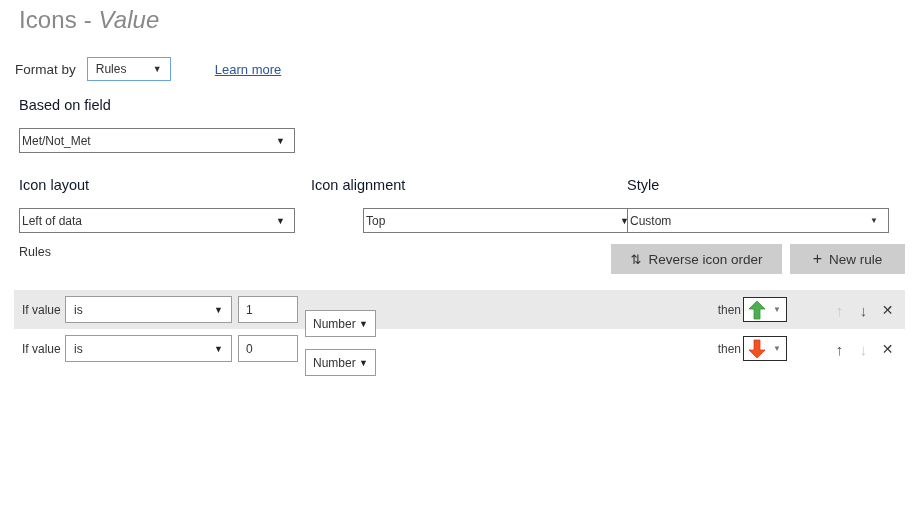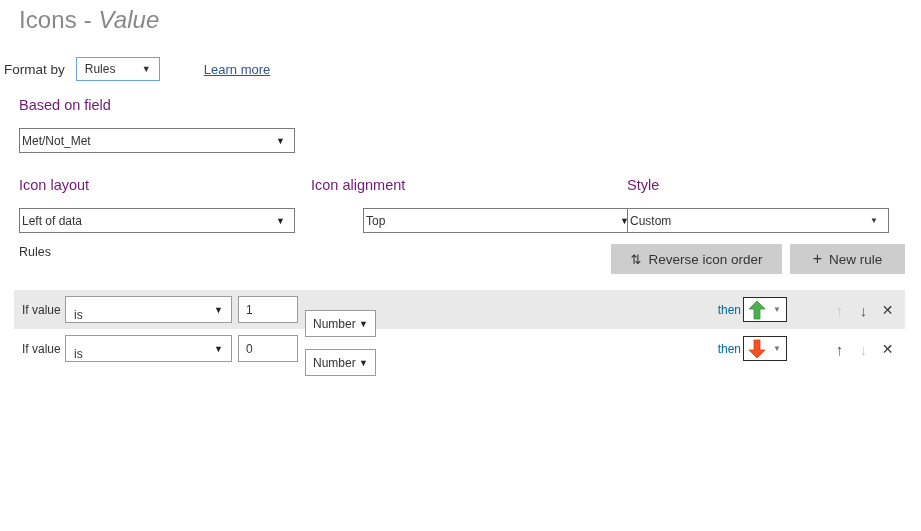--- a/index.html
+++ b/index.html
@@ -28,21 +28,21 @@
     letter-spacing: 0.1px;
     white-space: nowrap;
   }
   .title .value {
     font-style: italic;
   }
 
   
   .formatby-row {
     position: absolute;
-    left: 4px;
+    left: 15px;
     top: 57px;
     display: flex;
     align-items: center;
   }
   .formatby-label {
     font-size: 13.5px;
     color: #333333;
     margin-right: 11px;
   }
   .select-focus {
@@ -74,21 +74,21 @@
     color: #2f5496;
     text-decoration: underline;
     cursor: pointer;
     padding-left: 32px;
   }
 
   
   .section-label {
     position: absolute;
     font-size: 14.5px;
-    color: #701a75;
+    color: #0f172a;
     white-space: nowrap;
   }
 
   
   .combo {
     position: absolute;
     height: 25px;
     border: 1px solid #7a7a7a;
     background: #ffffff;
     box-sizing: border-box;
@@ -173,21 +173,21 @@
   .rule-row .op-combo {
     position: absolute;
     left: 51px;
     top: 6px;
     width: 167px;
     height: 27px;
     border: 1px solid #9b9b9b;
     background: #ffffff;
     box-sizing: border-box;
     display: flex;
-    align-items: flex-end;
+    align-items: center;
     padding-left: 8px;
     font-size: 12px;
     color: #333333;
     cursor: pointer;
   }
   .rule-row .op-combo .caret {
     position: absolute;
     right: 8px;
     top: 50%;
     transform: translateY(-50%);
@@ -235,21 +235,21 @@
     font-size: 9px;
     line-height: 1;
     color: #222222;
   }
   .rule-row .then-label {
     position: absolute;
     right: 164px;
     top: 50%;
     transform: translateY(-50%);
     font-size: 12px;
-    color: #0369a1;
+    color: #404040;
   }
   .rule-row .icon-picker {
     position: absolute;
     right: 118px;
     top: 7px;
     width: 44px;
     height: 25px;
     border: 1px solid #2b2b2b;
     background: #ffffff;
     box-sizing: border-box;

